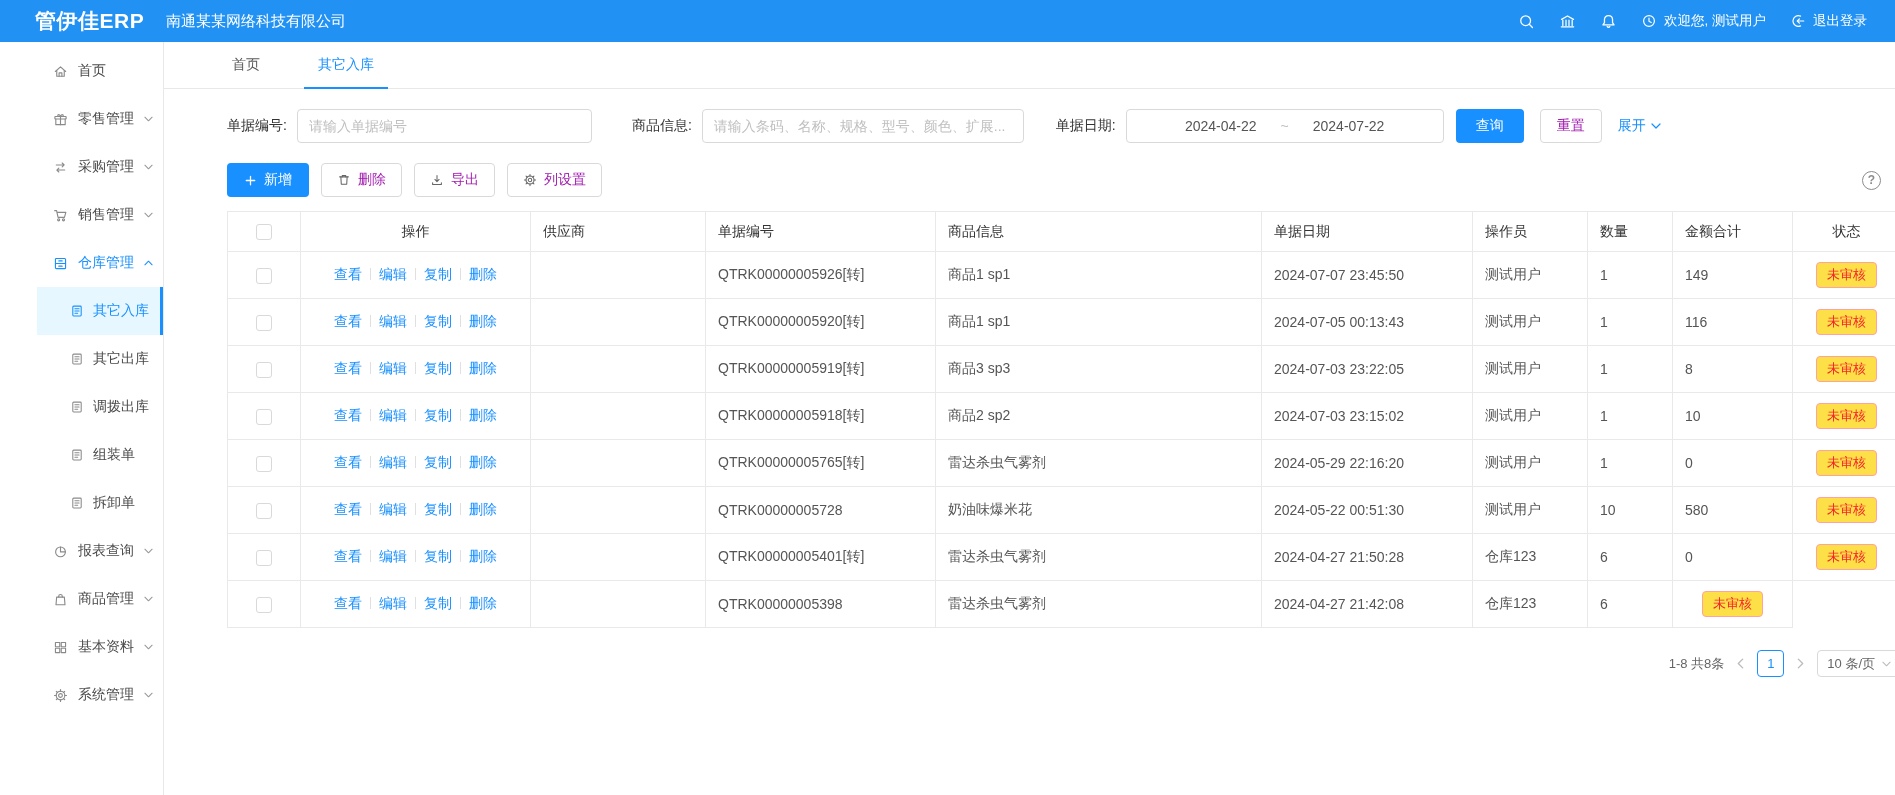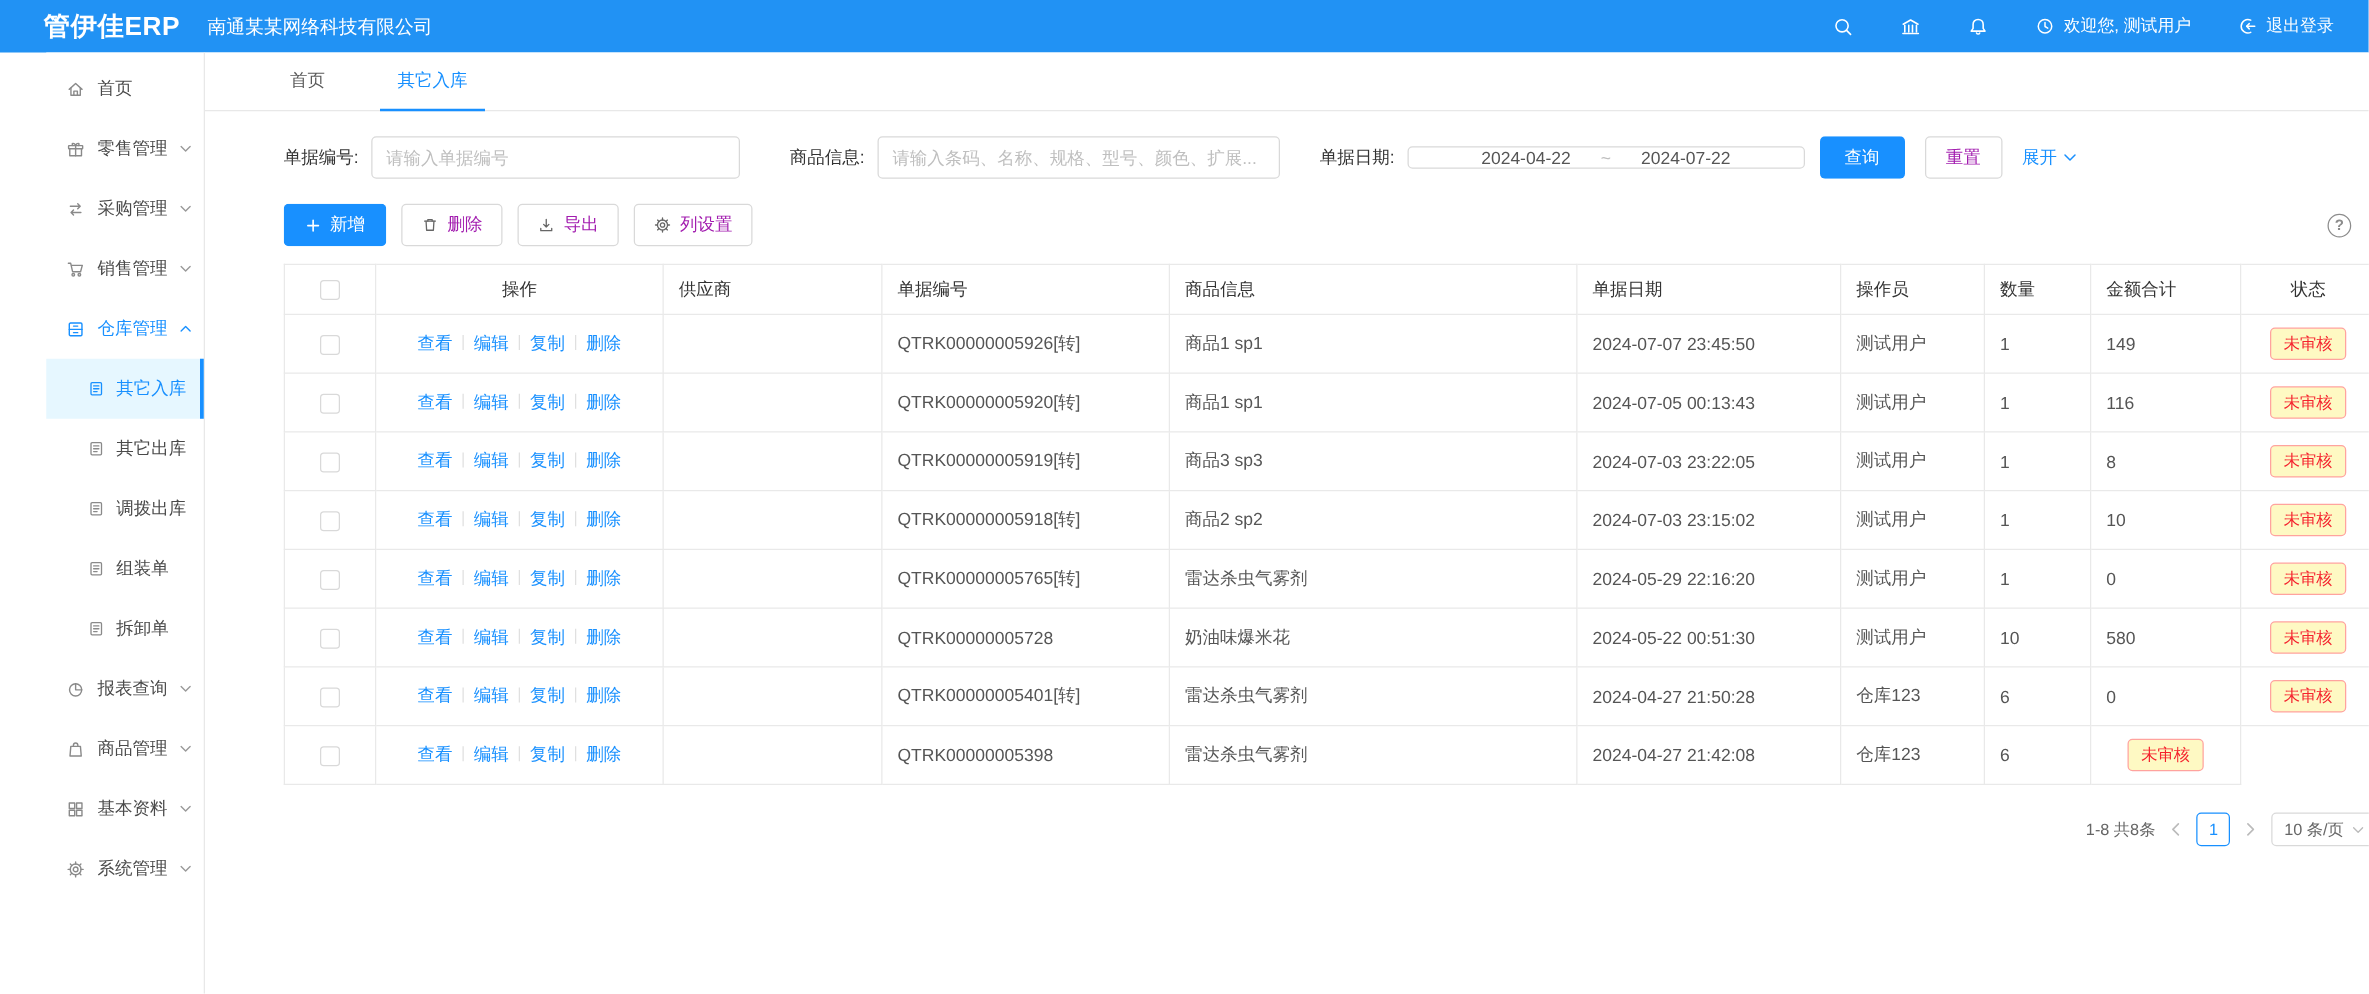--- a/index.html
+++ b/index.html
@@ -6,21 +6,21 @@
   body {
     width:1895px; height:795px; overflow:hidden; background:#fff;
     font-family:"Liberation Sans","DejaVu Sans",sans-serif; font-size:14px; color:#333;
   }
   svg.ic { stroke:currentColor; fill:none; stroke-width:1.2; stroke-linecap:round; stroke-linejoin:round; flex:none; }
 
   
   .app-header { height:42px; background:#2192f4; display:flex; align-items:center; color:#fff; }
   .logo { font-size:21px; font-weight:bold; padding-left:35px; width:130px; letter-spacing:.5px; white-space:nowrap; }
   .company { margin-left:36px; font-size:15px; }
-  .header-right { margin-left:auto; display:flex; align-items:center; gap:37px; padding-right:28px; }
+  .header-right { margin-left:auto; display:flex; align-items:center; gap:24px; padding-right:28px; }
   .hdr-icon-btn { display:flex; align-items:center; cursor:pointer; }
   .hdr-group { display:flex; align-items:center; gap:7px; font-size:13.5px; cursor:pointer; white-space:nowrap; }
 
   
   .layout { display:flex; height:753px;padding-left:37px; }
   .sidebar { width:127px; border-right:1px solid #e8e8e8; padding-top:5px; flex:none; background:#fff; }
   .side-item { height:48px; display:flex; align-items:center; padding:0 10px 0 16px; color:#4a4a4a; cursor:pointer; }
   .side-item .s-icon { color:#8a8a8a; margin-right:10px; }
   .side-item .chev { margin-left:auto; color:#999; }
   .side-item.active-parent { color:#1890ff; }
@@ -42,21 +42,21 @@
   .content { padding:20px 14px 0 63px; position:relative; }
 
   .filter-row { display:flex; align-items:center; margin-bottom:20px; }
   .f-label { margin-right:10px; white-space:nowrap; color:#333; }
   .f-input { height:34px; border:1px solid #d9d9d9; border-radius:4px; padding:0 11px; font-size:14px; color:#333;
              font-family:"Liberation Sans","DejaVu Sans",sans-serif; outline:none; }
   .f-input::placeholder { color:#bfbfbf; }
   .inp-billno { width:295px; }
   .inp-goods { width:322px; }
   .g2 { margin-left:40px; } .g3 { margin-left:32px; }
-  .date-box { width:318px; height:18px; border:1px solid #d9d9d9; border-radius:4px; display:flex; align-items:center;
+  .date-box { width:318px; height:34px; border:1px solid #d9d9d9; border-radius:4px; display:flex; align-items:center;
               justify-content:center; gap:24px; color:#555; cursor:pointer; }
   .btn { height:34px; border-radius:4px; border:1px solid transparent; font-size:14px; cursor:pointer;
          display:inline-flex; align-items:center; justify-content:center;
          font-family:"Liberation Sans","DejaVu Sans",sans-serif; }
   .btn-primary { background:#1890ff; color:#fff; }
   .btn-plain { background:#fff; border-color:#d9d9d9; color:#a21caf; }
   .btn-search { width:68px; margin-left:12px; }
   .btn-reset { width:62px; margin-left:16px; }
   .expand-link { margin-left:16px; color:#1890ff; display:flex; align-items:center; gap:5px; cursor:pointer; white-space:nowrap; }
 
@@ -71,21 +71,21 @@
   table.grid { border-collapse:collapse; table-layout:fixed; width:1674px; }
   .grid th, .grid td { border:1px solid #e9e9e9; height:47px; padding:0 0 0 12px; text-align:left;
                        overflow:hidden; white-space:nowrap; }
   .grid th { height:40px; color:#333; font-weight:normal; }
   .grid td { color:#555; }
   .c-check, .c-ops, .c-status { text-align:center !important; padding:0 !important; }
   .checkbox { display:inline-block; width:16px; height:16px; border:1px solid #d9d9d9; border-radius:3px; background:#fff;
               vertical-align:middle; cursor:pointer; }
   .op-link { color:#1890ff; cursor:pointer; text-decoration:none; }
   .sep { display:inline-block; width:1px; height:12px; background:#e0e0e0; margin:0 8px; vertical-align:-1px; }
-  .badge { display:inline-block; padding:4px 10px; font-size:13px; color:#f5222d; background:#fef9c3;
+  .badge { display:inline-block; padding:4px 10px; font-size:13px; color:#f5222d; background:#fde047;
            border:1px solid #ffa39e; border-radius:4px; line-height:1.2; }
 
   
   .pager-row { width:1674px; margin-top:22px; display:flex; justify-content:flex-end; align-items:center; gap:10px;
                color:#666; font-size:13px; }
   .pg-arrow { color:#bbb; display:flex; align-items:center; cursor:pointer; padding:0 3px; }
   .pg-page { min-width:27px; height:27px; border:1px solid #1890ff; color:#1890ff; border-radius:4px; display:flex;
              align-items:center; justify-content:center; cursor:pointer; background:#fff; }
   .pg-size { height:27px; border:1px solid #d9d9d9; border-radius:4px; padding:0 9px; display:flex; align-items:center;
              gap:7px; color:#666; cursor:pointer; background:#fff; }

